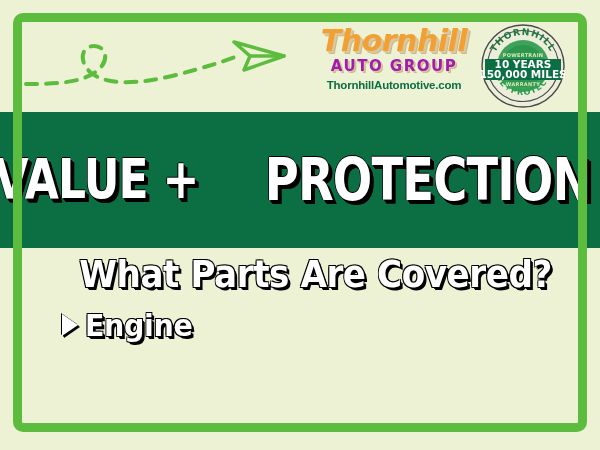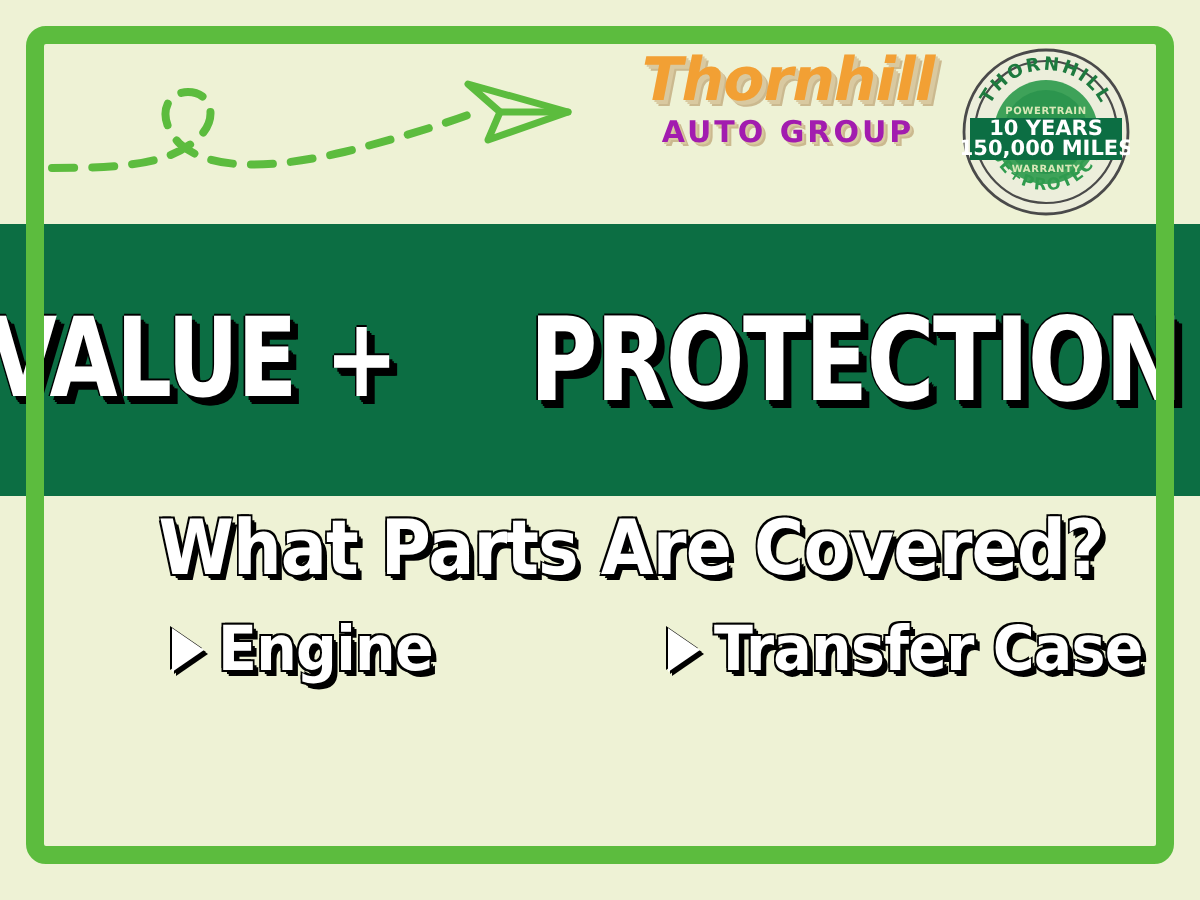--- a/index.html
+++ b/index.html
@@ -185,21 +185,21 @@
   .parts {
     position: absolute;
     left: 0;
     top: 306px;
     width: 600px;
     z-index: 3;
   }
   .parts-cols {
     display: flex;
     justify-content: flex-start;
-    padding-left: 86px;
+    padding-left: 62px;
   }
   .col { display: flex; flex-direction: column; }
   .col-left  { width: 248px; }
   .col-right { width: 248px; }
 
   .part-item {
     display: flex;
     align-items: center;
     height: 38px;
     white-space: nowrap;
@@ -246,20 +246,21 @@
                C 60 24, 56 38, 68 50 C 84 64, 116 62, 150 54
                C 178 47, 200 40, 216 34" stroke="#5cbc3e" stroke-width="4" stroke-linecap="round" stroke-dasharray="11 9" fill="none"></path>
       <path d="M212 20 L 262 34 L 222 48 L 228 34 Z" stroke="#5cbc3e" stroke-width="3.5" fill="none" stroke-linejoin="round"></path>
       <path d="M228 34 L 262 34" stroke="#5cbc3e" stroke-width="3.5" stroke-linecap="round"></path>
     </svg>
   </div>
 
   <div class="logo">
     <div class="logo-thornhill">Thornhill</div>
     <div class="logo-auto">AUTO GROUP</div>
+    <div class="logo-url">ThornhillAutomotive.com</div>
   </div>
 
   <div class="badge">
     <svg width="84" height="84" viewBox="0 0 84 84" aria-hidden="true">
       <defs>
         <path id="arcTop" d="M 11 42 A 31 31 0 0 1 73 42"></path>
         <path id="arcBot" d="M 13 42 A 29 29 0 0 0 71 42"></path>
       </defs>
       <circle cx="42" cy="42" r="41" fill="#eceedb" stroke="#4a4a4a" stroke-width="1.4"></circle>
       <circle cx="42" cy="42" r="35.5" fill="none" stroke="#4a4a4a" stroke-width="1.1"></circle>
@@ -290,23 +291,19 @@
 
   <div class="parts">
     <div class="parts-cols">
       <div class="col col-left">
         <div class="part-item">
           <span class="bullet"></span>
           <span class="part-label">Engine</span>
         </div>
       </div>
       <div class="col col-right">
-        <div class="part-item">
-          <span class="bullet"></span>
-          <span class="part-label">Transfer Case</span>
-        </div>
       </div>
     </div>
   </div>
 
   <div class="frame"></div>
 
 </div>
 
 </body></html>

